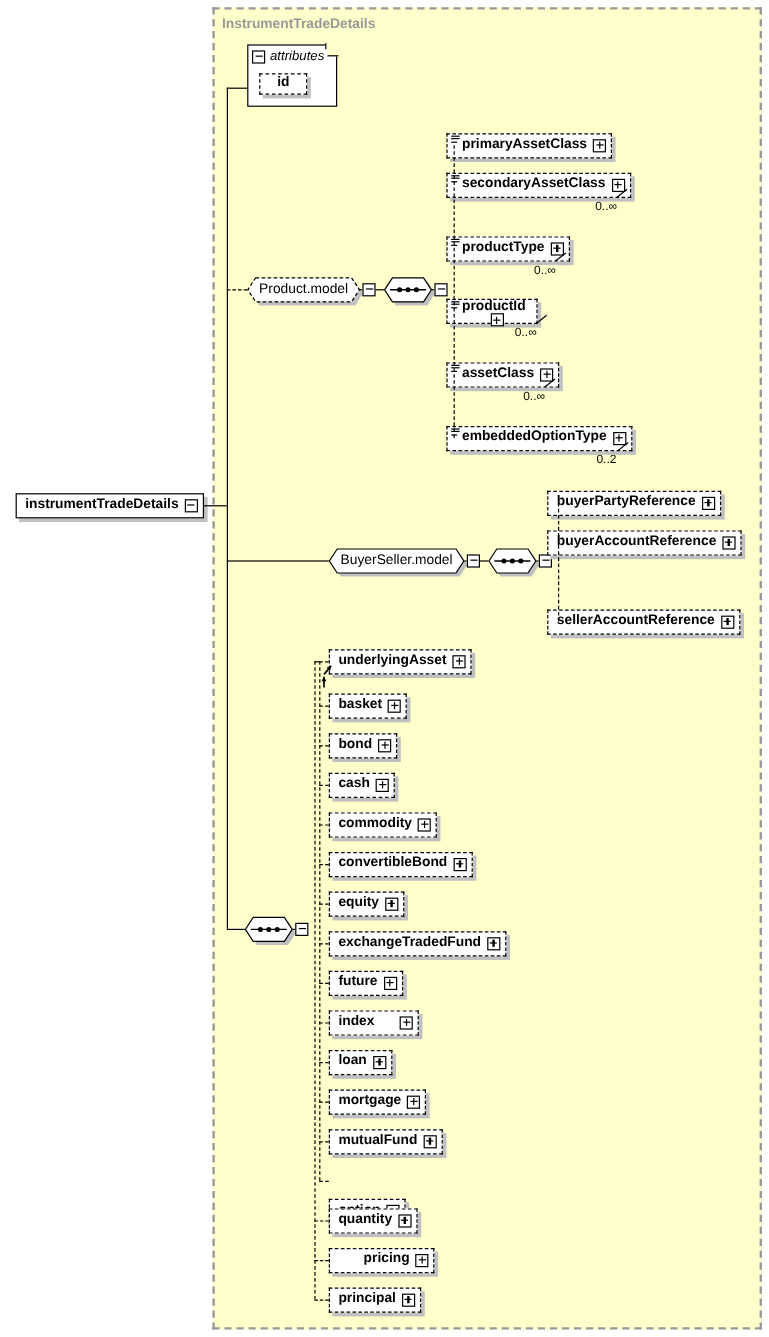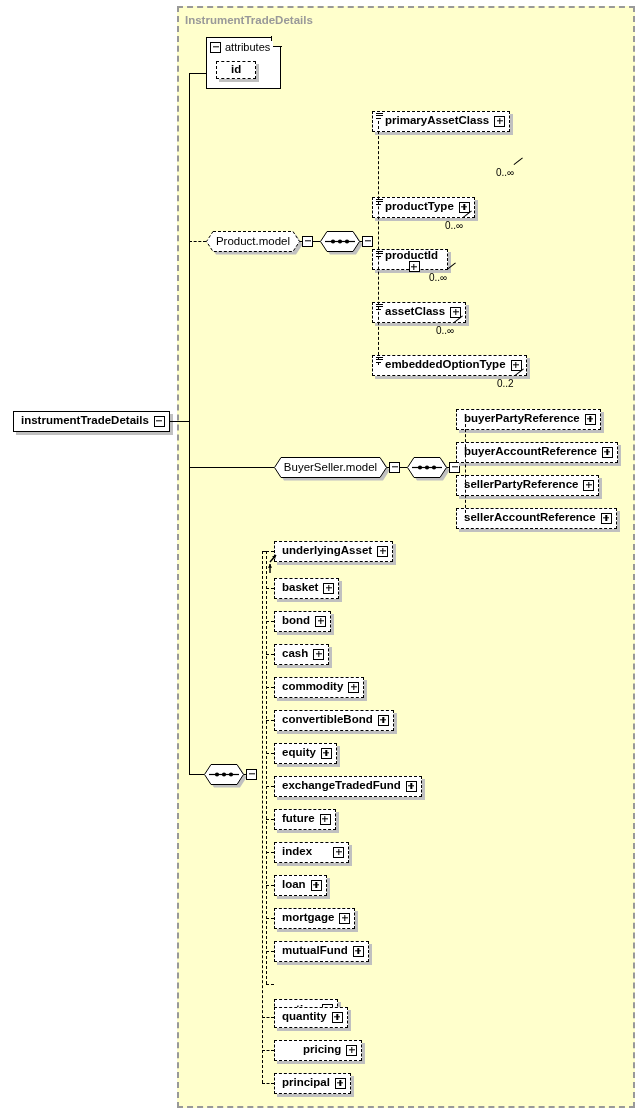--- a/index.html
+++ b/index.html
@@ -90,21 +90,21 @@
     position:absolute;
     background:#ffffff;
     border:1px solid #000000;
   }
   .attr-head {
     position:absolute; left:3px; top:3px;
     display:flex; align-items:center; gap:4px;
     background:#ffffff; padding-right:3px;
   }
   .attr-head .ttl {
-    font-size:11px; color:#000000;
+    font-size:11px; font-style:italic; color:#000000;
   }
   
   .attr-notch {
     position:absolute; background:#ffffcc;
     border-left:1px solid #000000; border-bottom:1px solid #000000;
   }
 
   
   .octs { position:absolute; }
   .octs svg { display:block; overflow:visible; }
@@ -183,20 +183,29 @@
     <div class="node dashed" style="left: 372px; top: 110.5px; padding-left: 12px;">
       <span class="lbl">primaryAssetClass</span>
       <span class="pm plus"></span>
       <span class="doc-mark">
         <i></i>
         <i></i>
         <i></i>
       </span>
     </div>
     <div class="ln dh" style="left: 378px; top: 121px;"></div>
+    <div class="node dashed" style="left: 372px; top: 143.5px; padding-left: 12px;">
+      <span class="lbl">secondaryAssetClass</span>
+      <span class="pm plus"></span>
+      <span class="doc-mark">
+        <i></i>
+        <i></i>
+        <i></i>
+      </span>
+    </div>
     <div class="rep-tick" style="left: 514px; top: 155.5px;"></div>
     <div class="ln dh" style="left: 378px; top: 154px;"></div>
     <div class="occ" style="left: 496px; top: 167px;">0..∞</div>
     <div class="node dashed" style="left: 372px; top: 196.5px; padding-left: 12px;">
       <span class="lbl">productType</span>
       <span class="pm plus"></span>
       <span class="doc-mark">
         <i></i>
         <i></i>
         <i></i>
@@ -268,24 +277,20 @@
     <div class="node dashed" style="left: 456px; top: 408.5px;">
       <span class="lbl">buyerPartyReference</span>
       <span class="pm plus"></span>
     </div>
     <div class="ln dh" style="left: 465px; top: 419px;"></div>
     <div class="node dashed" style="left: 456px; top: 441.5px;">
       <span class="lbl">buyerAccountReference</span>
       <span class="pm plus"></span>
     </div>
     <div class="ln dh" style="left: 465px; top: 452px;"></div>
-    <div class="node dashed" style="left: 456px; top: 474.5px;">
-      <span class="lbl">sellerPartyReference</span>
-      <span class="pm plus"></span>
-    </div>
     <div class="ln dh" style="left: 465px; top: 485px;"></div>
     <div class="node dashed" style="left: 456px; top: 507.5px;">
       <span class="lbl">sellerAccountReference</span>
       <span class="pm plus"></span>
     </div>
     <div class="ln dh" style="left: 465px; top: 518px;"></div>
     <div class="ln dv" style="left: 465px; top: 419px; height: 99px;"></div>
     <div class="seq" style="left: 204px; top: 763.5px; width: 40px; height: 21px;">
       <svg width="44" height="25">
         <polygon points="10,3.5 36,3.5 42.5,13.5 36,23.5 10,23.5 3.5,13.5" fill="#c0c0c0"></polygon>

